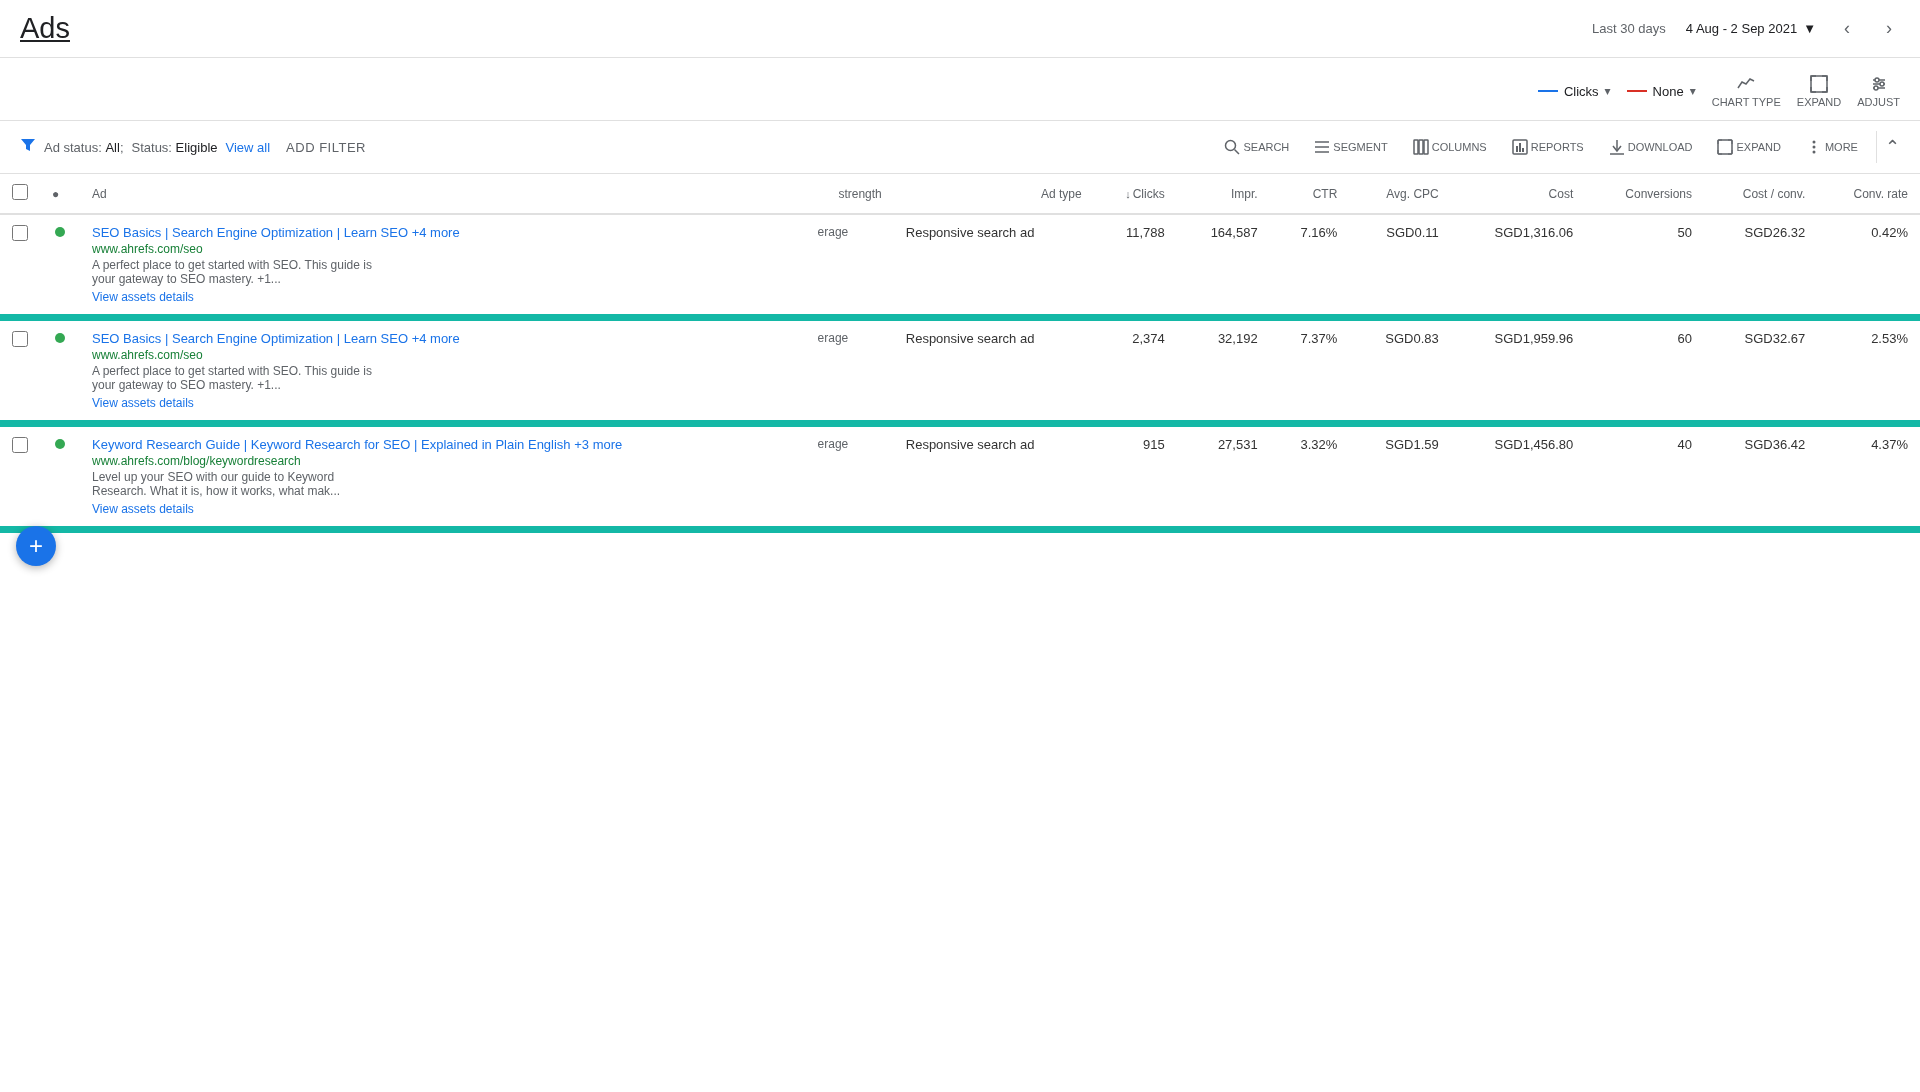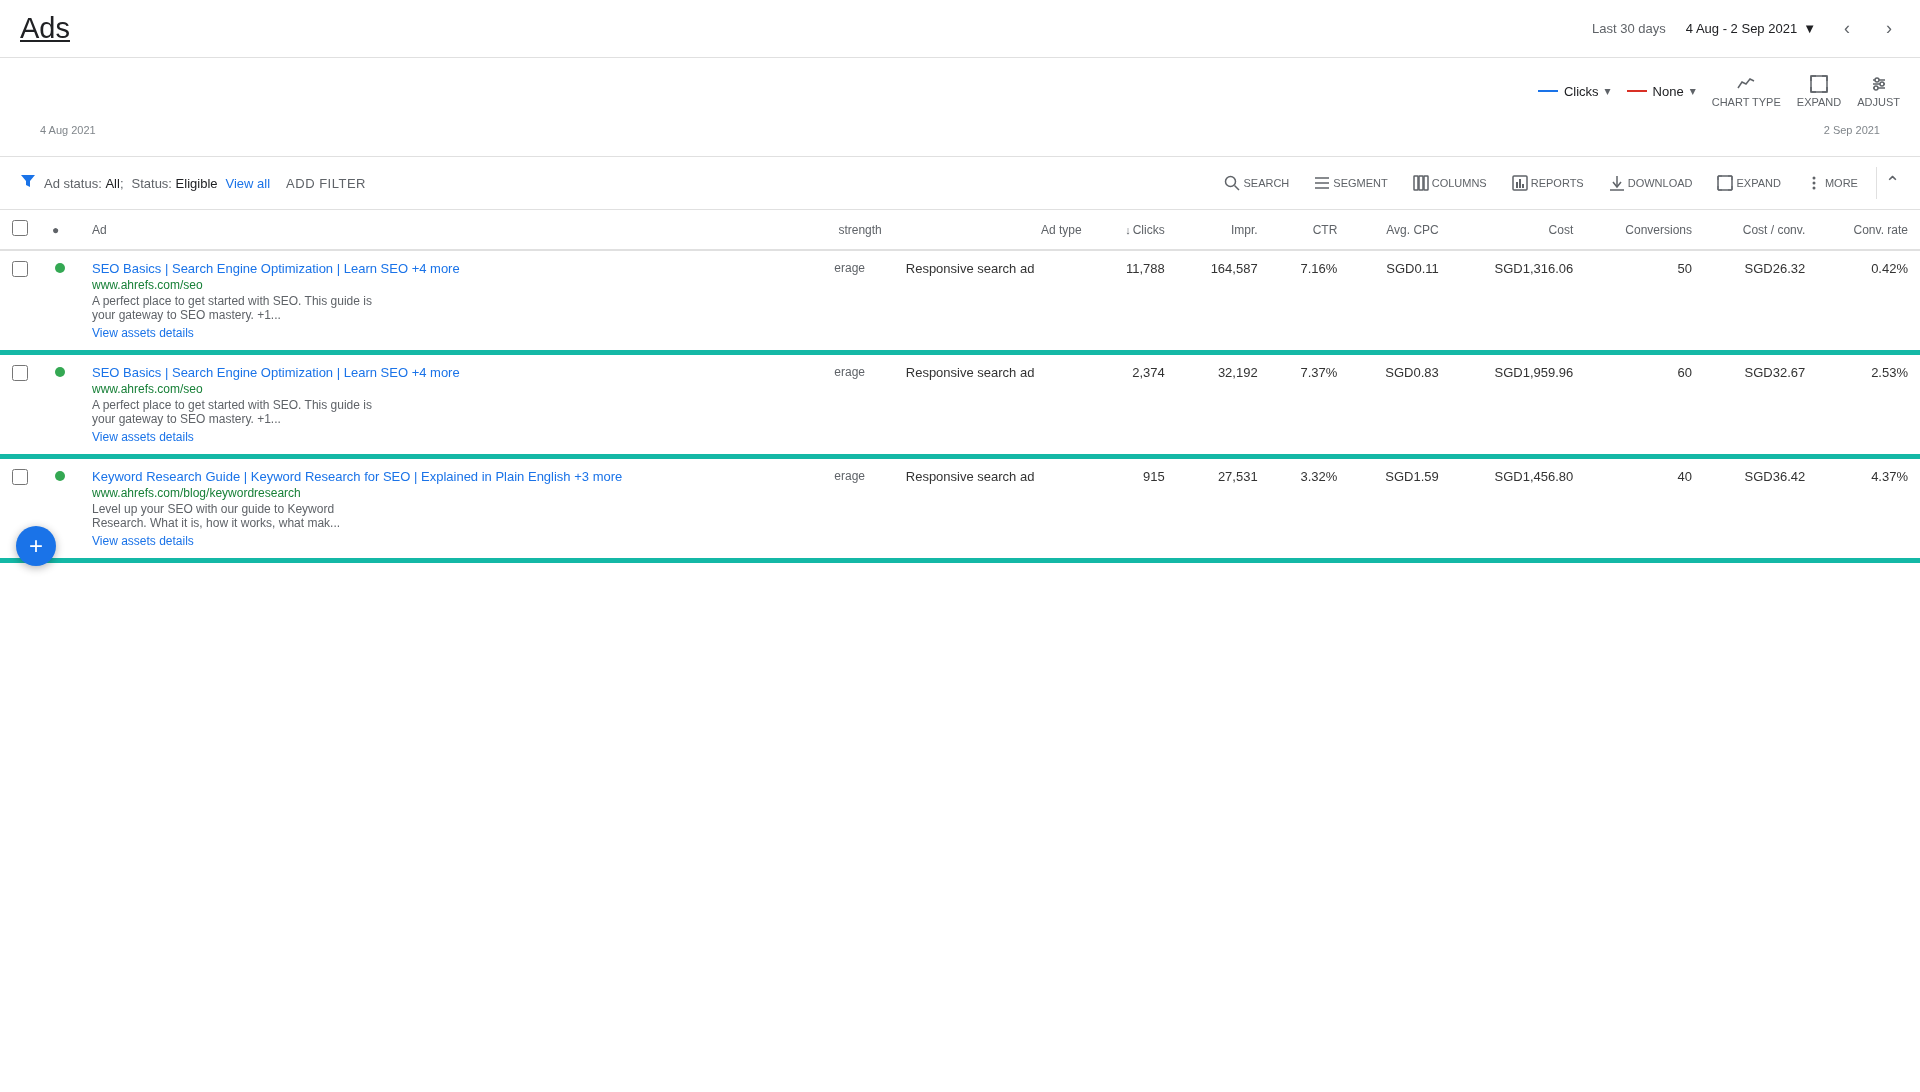--- a/index.html
+++ b/index.html
@@ -40,24 +40,24 @@
     .toolbar-btn { display: flex; flex-direction: row; align-items: center; gap: 2px; background: none; border: none; cursor: pointer; color: #5f6368; font-size: 11px; padding: 4px 10px; }
     .toolbar-separator { width: 1px; height: 32px; background: #e0e0e0; margin: 0 4px; }
     .collapse-btn { background: none; border: none; cursor: pointer; color: #5f6368; font-size: 18px; }
 
     
     .table-container { overflow-x: auto; background: #fff; }
     table { width: 100%; border-collapse: collapse; font-size: 13px; }
     thead tr { border-bottom: 2px solid #e0e0e0; background: #fff; }
     th { padding: 10px 12px; text-align: right; font-weight: 500; color: #5f6368; font-size: 12px; white-space: nowrap; border-bottom: 1px solid #e0e0e0; }
     th:first-child, th:nth-child(2), th:nth-child(3) { text-align: left; }
-    td { padding: 10px 12px; text-align: right; border-bottom: 5px solid #14b8a6; vertical-align: top; }
+    td { padding: 10px 12px; text-align: right; border-bottom: 7px solid #14b8a6; vertical-align: top; }
     td:first-child, td:nth-child(2) { text-align: center; }
     td:nth-child(3) { text-align: left; }
-    td:nth-child(4) { text-align: center; }
+    td:nth-child(4) { text-align: left; }
     td:nth-child(5) { text-align: left; }
 
     .ad-link { color: #1a73e8; text-decoration: none; font-weight: 500; display: block; }
     .ad-url { color: #188038; font-size: 12px; display: block; margin: 2px 0; }
     .ad-desc { color: #5f6368; font-size: 12px; display: block; max-width: 300px; }
     .view-assets { color: #1a73e8; font-size: 12px; cursor: pointer; display: block; margin-top: 4px; }
 
     .status-dot { width: 10px; height: 10px; border-radius: 50%; background: #34a853; display: inline-block; }
     .checkbox-cell { text-align: center; }
     input[type="checkbox"] { width: 16px; height: 16px; cursor: pointer; accent-color: #1a73e8; }
@@ -119,24 +119,20 @@
         <line x1="4" y1="10" x2="16" y2="10"></line>
         <line x1="4" y1="14" x2="16" y2="14"></line>
         <circle cx="8" cy="6" r="2" fill="#fff" stroke="#5f6368"></circle>
         <circle cx="13" cy="10" r="2" fill="#fff" stroke="#5f6368"></circle>
         <circle cx="7" cy="14" r="2" fill="#fff" stroke="#5f6368"></circle>
       </svg>
       <span>ADJUST</span>
     </button>
   </div>
 
-  <div class="chart-x-axis">
-    <span>4 Aug 2021</span>
-    <span>2 Sep 2021</span>
-  </div>
 </div>
 
 <div class="filters-bar">
   <div class="filters-left">
     <span class="filter-icon">
 <svg width="16" height="16" viewBox="0 0 16 16" fill="#1a73e8">
   <path d="M1 2h14l-5 6v6l-4-2V8L1 2z"></path>
 </svg></span>
     <span class="filter-text">
       <span>Ad status:</span>

